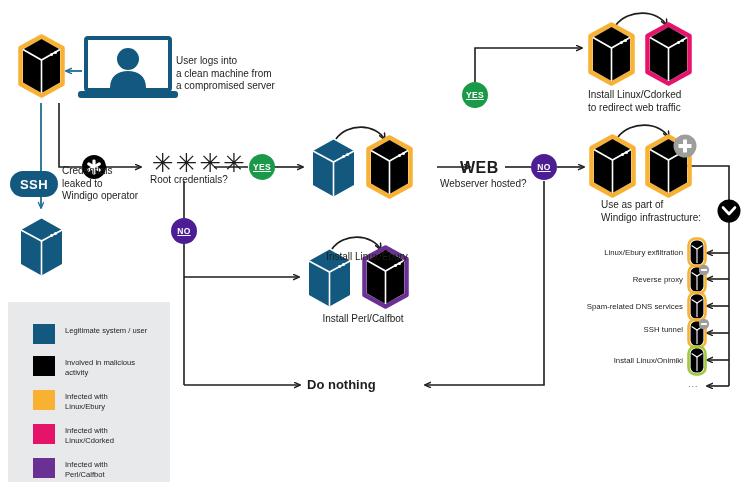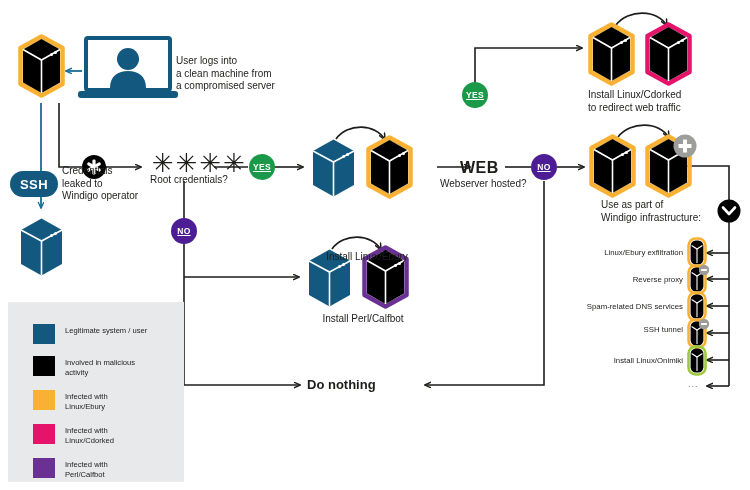--- a/index.html
+++ b/index.html
@@ -24,21 +24,21 @@
     text-decoration:underline;
   }
   .badge.yes{background:#1a9a48;}
   .badge.no{background:#4c1d95;}
   .ssh-pill{
     position:absolute;background:#13597f;border-radius:13px;color:#fff;
     font-weight:bold;font-size:13px;display:flex;align-items:center;
     justify-content:center;letter-spacing:0.5px;
   }
   #legend{
-    position:absolute;left:8px;top:302px;width:176px;height:180px;
+    position:absolute;left:8px;top:302px;width:162px;height:180px;
     background:#e7e9ea;
   }
   .leg-row{position:absolute;display:flex;align-items:flex-start;}
   .leg-sw{width:22px;height:20px;flex:0 0 22px;}
   .leg-tx{font-size:7.6px;color:#1d1d1b;margin-left:10px;line-height:1.3;
           padding-top:2px;white-space:pre;}
   .infra-lbl{position:absolute;font-size:7.8px;color:#1d1d1b;text-align:right;}
   .dots{position:absolute;font-size:9px;color:#6d6d6d;letter-spacing:1px;}
 </style>
 </head>

